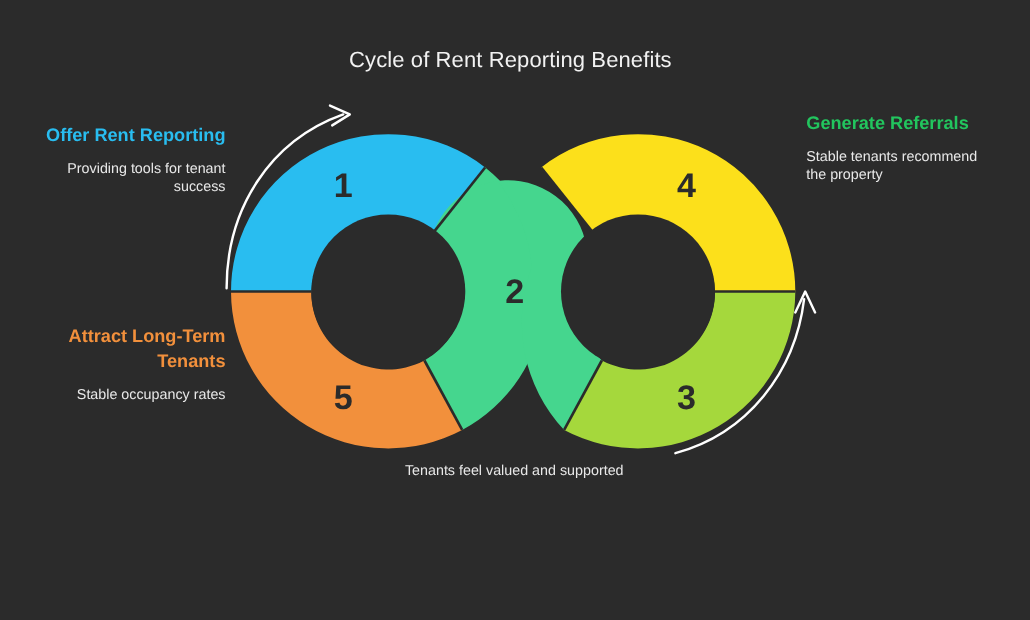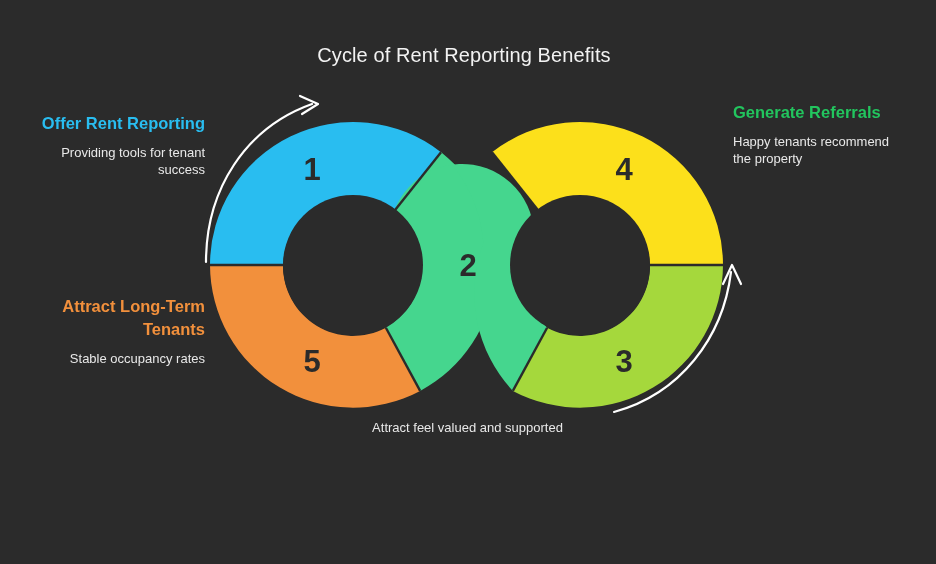--- a/index.html
+++ b/index.html
@@ -163,21 +163,21 @@
     <div class="label-desc">Stable occupancy rates</div>
   </div>
 
   <div class="label-block" id="label-offer-rent-reporting">
     <div class="label-title" style="color:#29bdf0">Offer Rent Reporting</div>
     <div class="label-desc">Providing tools for tenant success</div>
   </div>
 
   <div class="label-block" id="label-generate-referrals">
     <div class="label-title" style="color:#22c55e">Generate Referrals</div>
-    <div class="label-desc">Happy tenants recommend the property</div>
+    <div class="label-desc">Stable tenants recommend the property</div>
   </div>
 
 
   <div class="label-block" id="label-increase-tenant-satisfaction">
-    <div class="label-desc">Attract feel valued and supported</div>
+    <div class="label-desc">Tenants feel valued and supported</div>
   </div>
 
 </div>
 
 </body></html>

